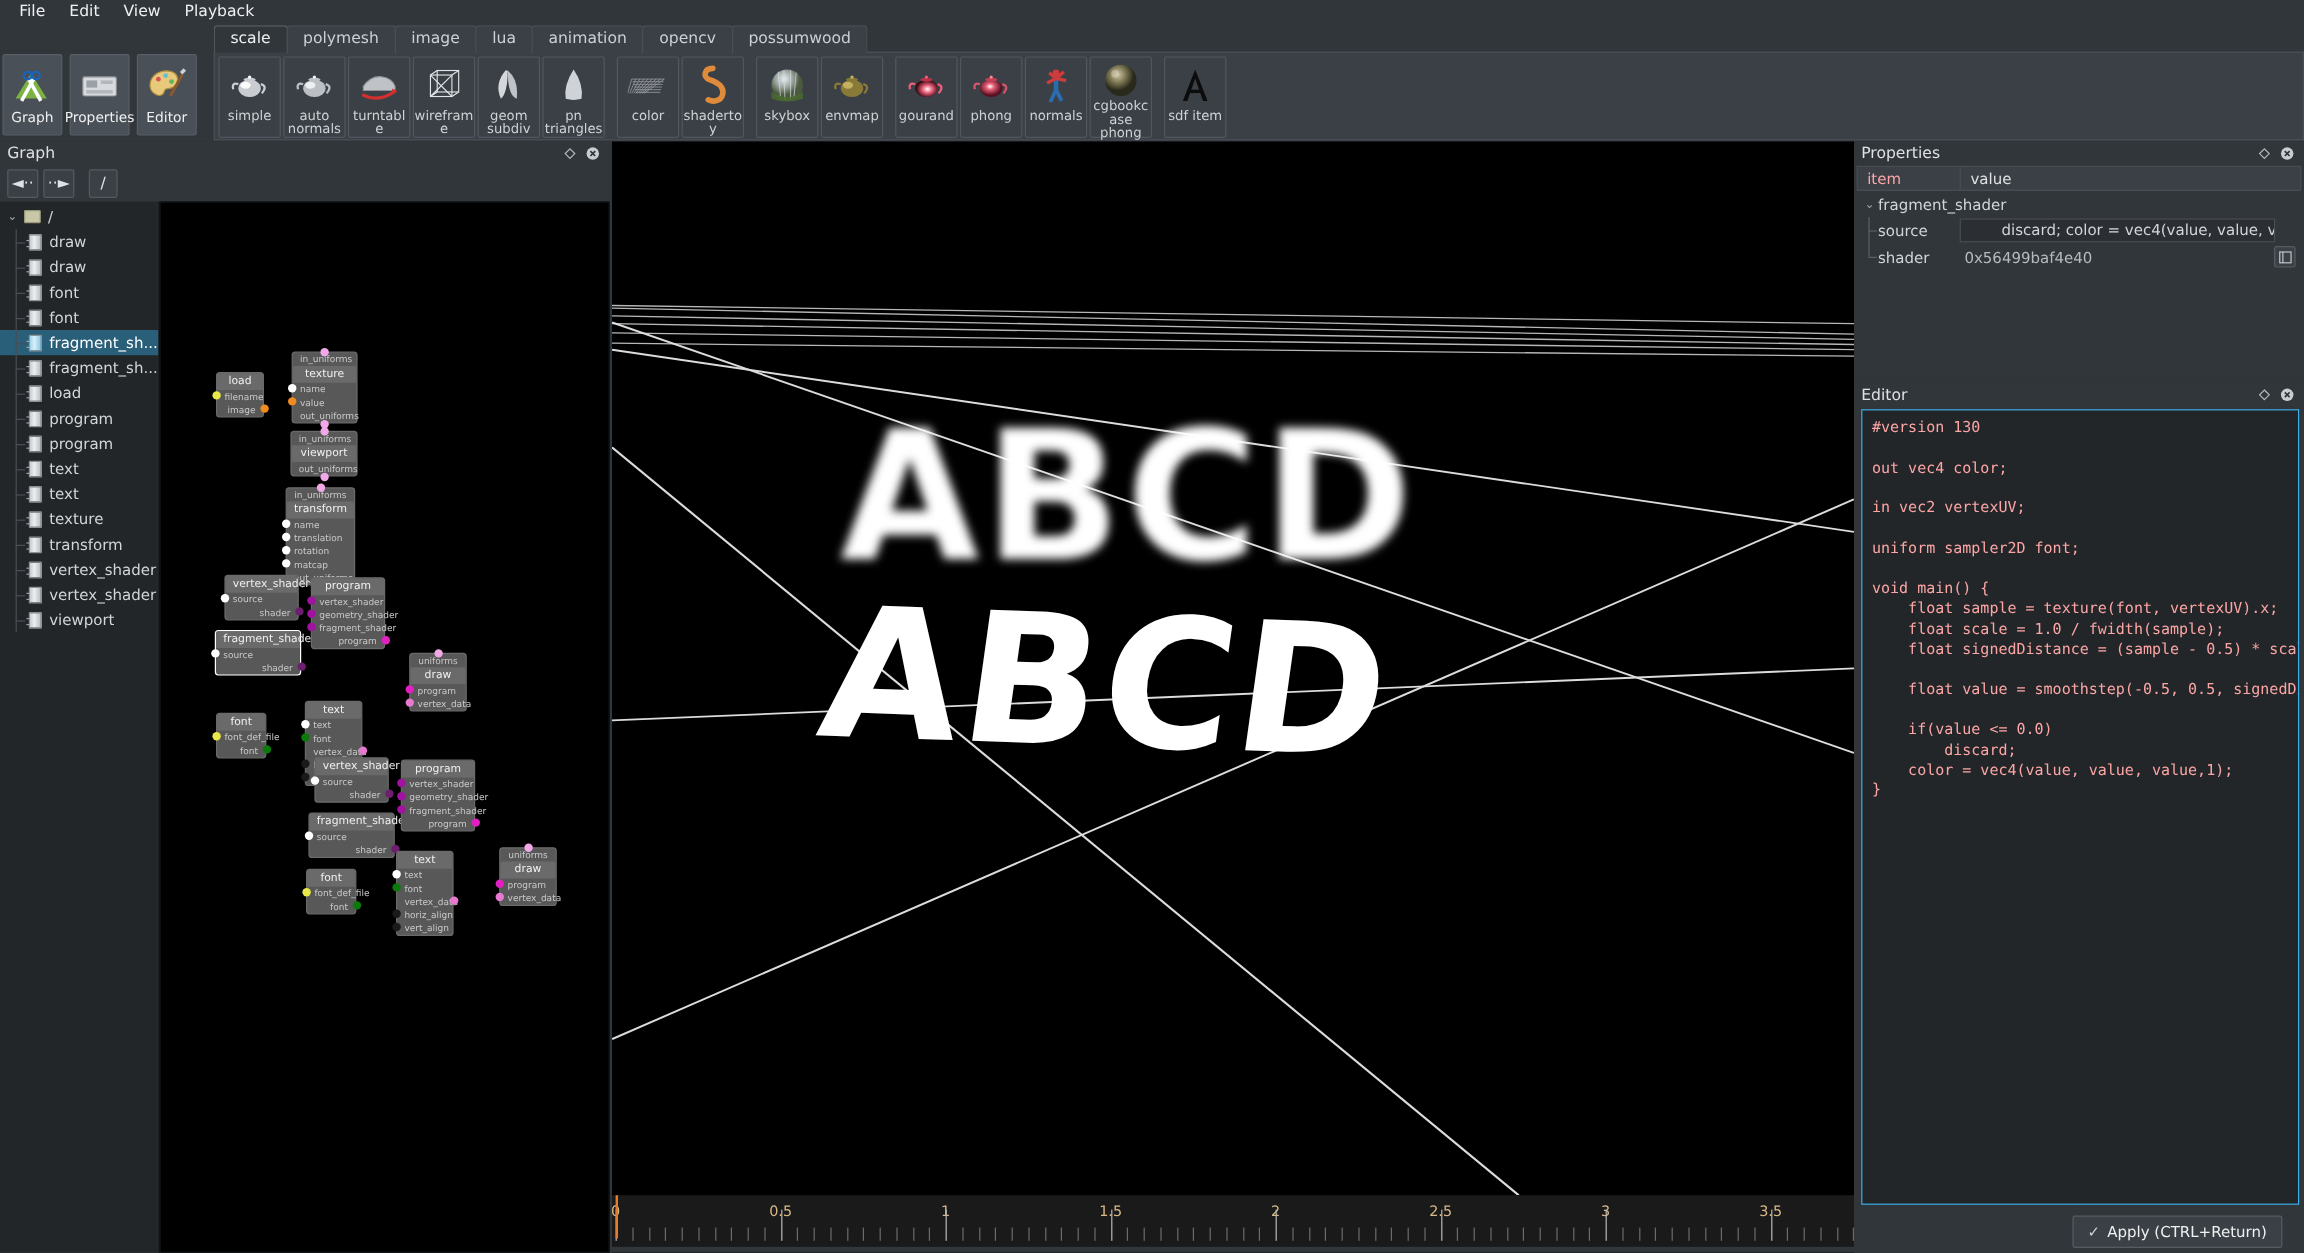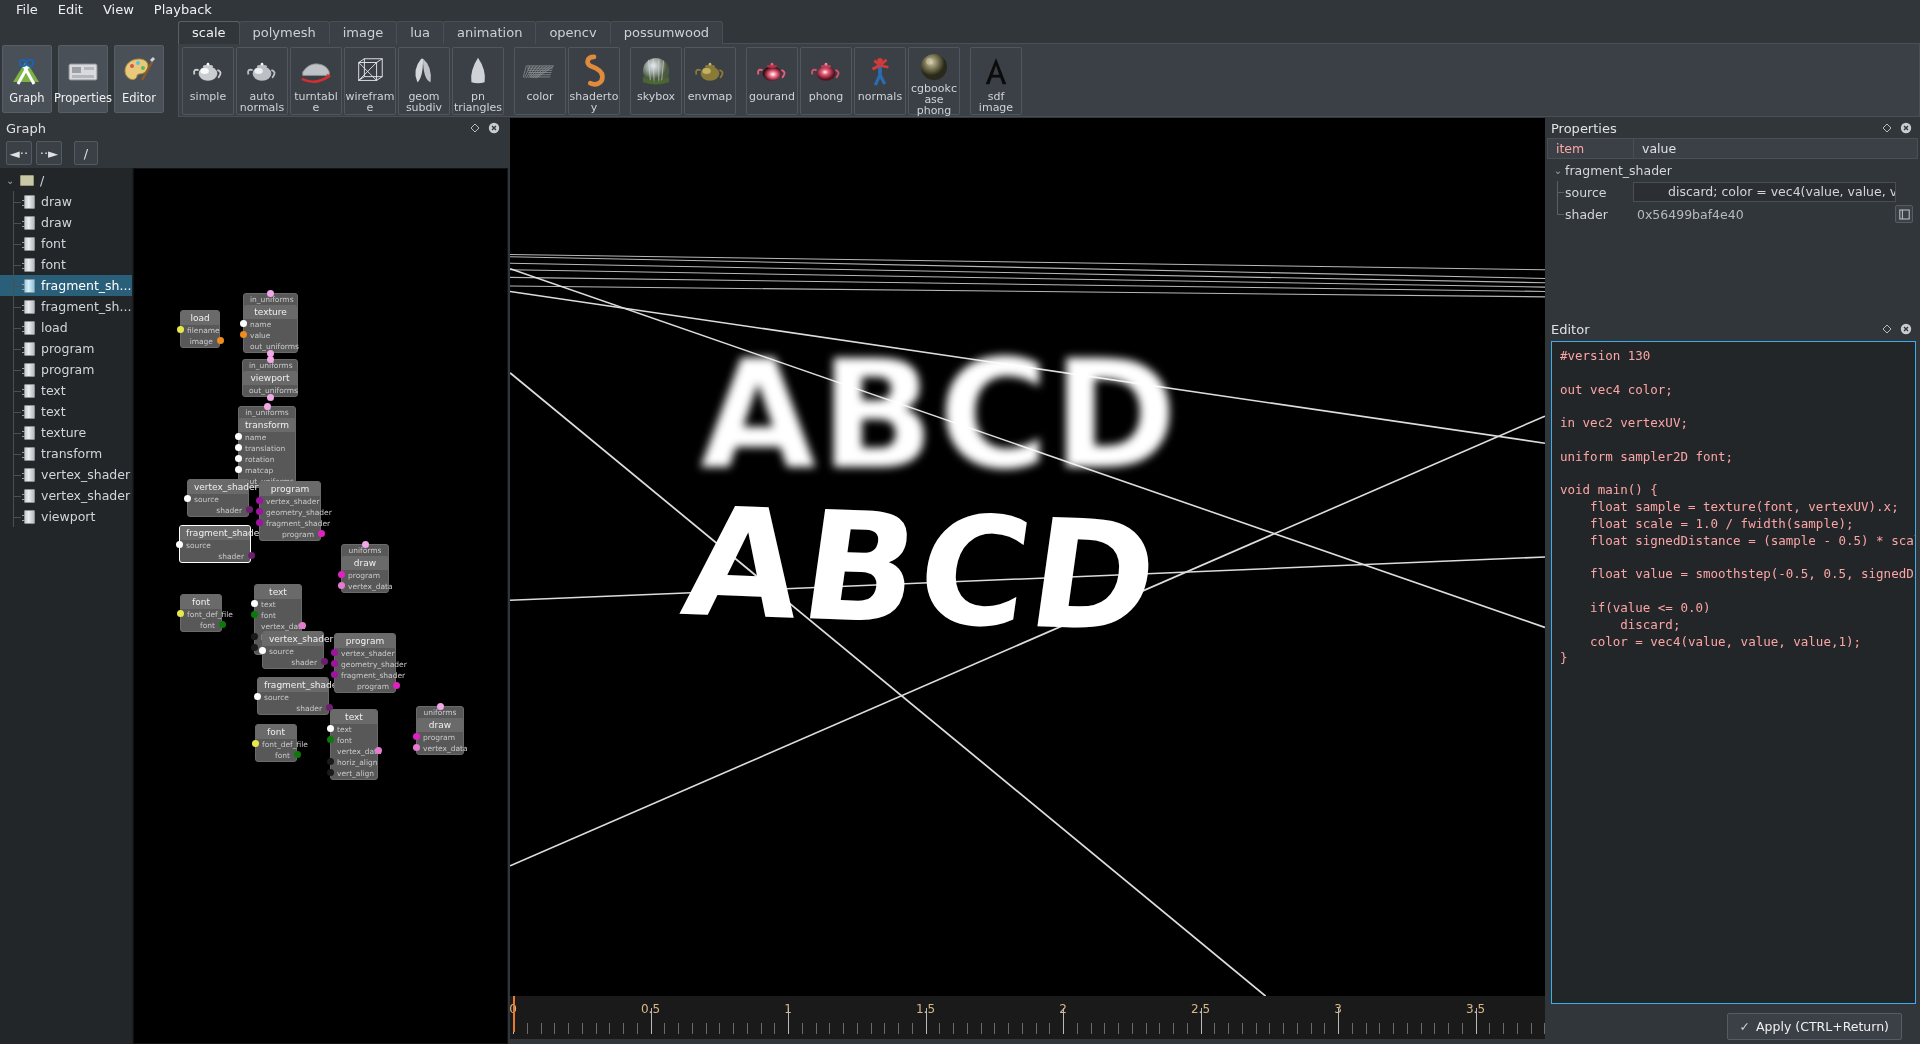--- a/index.html
+++ b/index.html
@@ -476,21 +476,21 @@
           <div class="lbl">cgbookcase phong</div>
         </div>
         <div class="tool-gap"></div>
         <div class="tool">
           <div class="ico">
             <svg width="30" height="34" viewBox="0 0 32 36">
         <path d="M16 4 L27 32 L23 32 L16 12 L9 32 L5 32 Z" fill="#0c0c0c"></path>
         <rect x="10" y="22" width="12" height="3" fill="#0c0c0c"></rect>
             </svg>
           </div>
-          <div class="lbl">sdf image</div>
+          <div class="lbl">sdf item</div>
         </div>
       </div>
   </div>
 
   <div class="graphdock">
     <div class="panel-title">
       <span class="ttl">Graph</span>
       <span class="panel-btn">
         <svg width="10" height="10" viewBox="0 0 10 10">
             <path d="M5 1 L9 5 L5 9 L1 5 Z" fill="none" stroke="#b6babe"></path>

